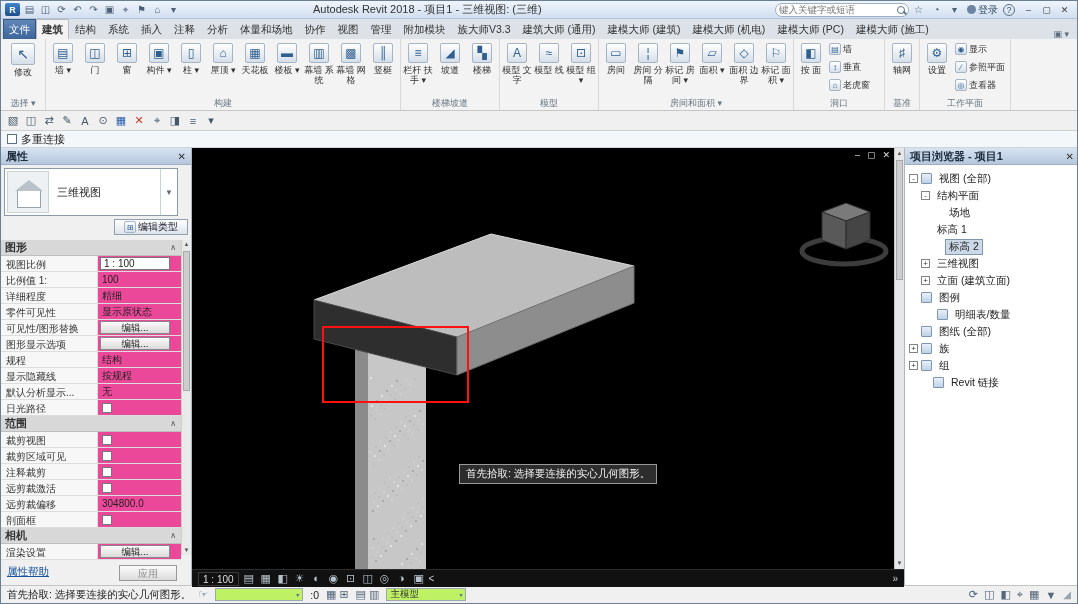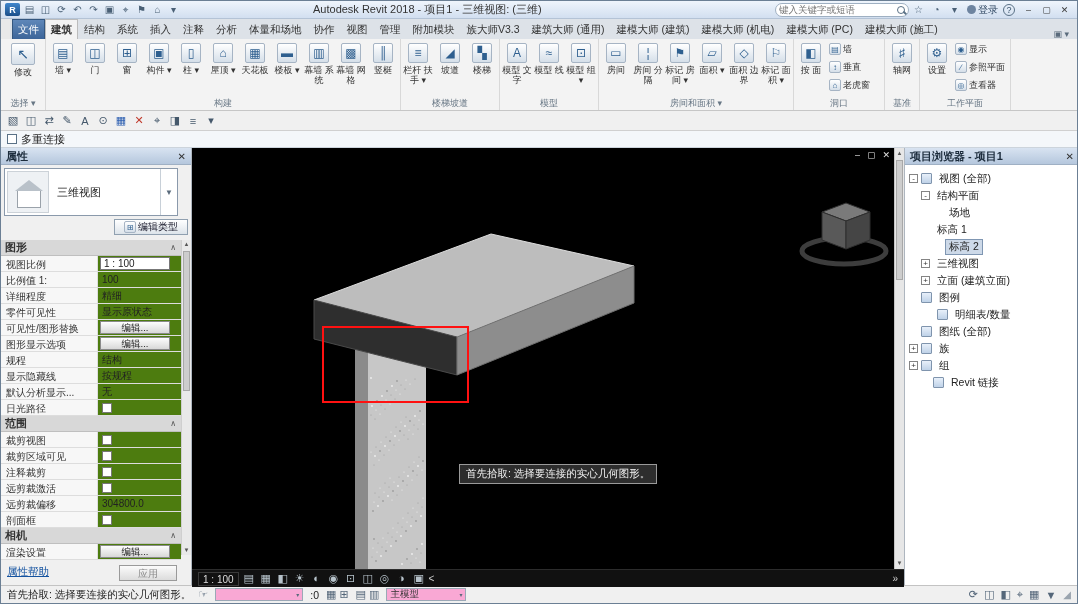--- a/index.html
+++ b/index.html
@@ -23,21 +23,21 @@
   .mag::after{content:"";position:absolute;width:4px;height:1.5px;background:#5a7186;transform:rotate(45deg);right:-3px;bottom:-1px;}
   .info-circle{width:12px;height:12px;border-radius:50%;border:1px solid #5a7186;color:#38526b;
     font-size:9px;display:inline-flex;align-items:center;justify-content:center;}
   .person{width:9px;height:9px;border-radius:50%;background:#6d84a0;display:inline-block;margin-right:2px;}
   #signin{display:flex;align-items:center;font-size:10px;color:#2d4560;padding:0 3px;}
   .winbtns{display:flex;gap:1px;margin-left:3px;}
   .winbtn{width:17px;height:14px;display:inline-flex;align-items:center;justify-content:center;
     font-size:9px;color:#3c3c3c;border:1px solid transparent;}
 
   
-  #tabbar{position:absolute;left:9px;right:0;top:18px;height:20px;background:#dde2e8;
+  #tabbar{position:absolute;left:0;right:0;top:18px;height:20px;background:#dde2e8;
     display:flex;align-items:flex-end;padding-left:2px;}
   .tab{padding:0 5px;line-height:19px;font-size:10.5px;color:#333;white-space:nowrap;cursor:default;
     border:1px solid transparent;border-bottom:none;}
   .tab.filetab{background:linear-gradient(#5f87b9,#3c6599);color:#fff;border-color:#33567f;}
   .tab.active{background:#f3f3f3;border-color:#bcbcbc;font-weight:bold;}
   #tab-right{margin-left:auto;display:flex;align-items:center;gap:4px;padding:0 8px;color:#5a6b7c;font-size:9px;}
 
   
   #ribbon{position:absolute;left:0;right:0;top:38px;height:72px;background:#f3f3f3;
     border-bottom:1px solid #c6c6c6;display:flex;align-items:stretch;}
@@ -84,21 +84,21 @@
   #type-selector .tslabel{font-size:11px;color:#222;margin-left:6px;}
   #type-selector .tsarrow{margin-left:auto;color:#5a6b7c;font-size:8px;padding:0 4px;border-left:1px solid #c8d0d8;align-self:stretch;display:flex;align-items:center;}
   #combo-row{position:absolute;left:3px;top:71px;width:184px;height:17px;display:flex;gap:3px;}
   .combo{background:#fff;border:1px solid #7a8a9a;height:16px;display:flex;align-items:center;
     font-size:10px;padding:0 3px;color:#222;}
   .combo .arr{margin-left:auto;font-size:7px;color:#5a6b7c;padding-left:3px;}
   #view-combo{flex:1;margin-top:32px;}
   #edit-type-btn{width:74px;height:16px;border:1px solid #90a0b0;background:linear-gradient(#fff,#dde4ea);
     font-size:10px;display:flex;align-items:center;justify-content:center;gap:2px;color:#223;}
   #props-grid{position:absolute;left:0;top:92px;width:180px;}
-  .prow{height:16px;display:flex;border-bottom:1px solid #ddd;background:#4d7c0f;align-items:stretch;}
+  .prow{height:16px;display:flex;border-bottom:1px solid #ddd;background:#ec4899;align-items:stretch;}
   .psection{background:#d8d8d8;border-bottom:1px solid #bfbfbf;font-weight:bold;align-items:center;padding-left:4px;color:#333;}
   .psection .chev{margin-left:auto;margin-right:5px;font-size:8px;color:#555;font-weight:normal;}
   .plab{width:97px;border-right:1px solid #ddd;background:#f7f7f7;padding:2px 0 0 5px;color:#333;
     font-size:10px;white-space:nowrap;overflow:hidden;}
   .pval{flex:1;padding:1px 2px;font-size:10px;display:flex;align-items:center;}
   .pv{padding-left:2px;}
   .pboxed{border:1px solid #777;background:#fff;width:70px;height:13px;line-height:12px;padding-left:3px;}
   .pcheck{width:10px;height:10px;border:1px solid #777;background:#fff;display:inline-block;margin-left:2px;}
   .pbtn{width:70px;height:13px;border:1px solid #8a8a8a;background:linear-gradient(#fdfdfd,#d8d8d8);
     text-align:center;font-size:9.5px;line-height:12px;}
@@ -129,21 +129,21 @@
   .texp-space{width:12px;flex:0 0 auto;}
   .ticon{width:11px;height:11px;background:linear-gradient(#e8f0fa,#bfd2e8);border:1px solid #7f94ad;
     border-radius:1px;margin-right:3px;flex:0 0 auto;font-size:7px;color:#33567f;text-align:center;line-height:10px;}
   .tlabel{padding:0 3px;border:1px solid transparent;}
   .trow.selected .tlabel{background:#cdd9e8;border:1px solid #7f96b2;}
 
   
   #statusbar{position:absolute;left:0;right:0;bottom:0;height:18px;background:#f0f0f0;border-top:1px solid #c3c3c3;
     display:flex;align-items:center;gap:7px;padding:0 6px;font-size:10.5px;color:#222;}
   .sbicon{color:#55677a;font-size:11px;}
-  .sbcombo{background:#f9a8d4;border:1px solid #9aa8b6;height:13px;display:flex;align-items:center;font-size:9.5px;
+  .sbcombo{background:#bef264;border:1px solid #9aa8b6;height:13px;display:flex;align-items:center;font-size:9.5px;
     color:#333;padding:0 3px;}
   .sbcombo .arr{margin-left:auto;font-size:6px;color:#5a6b7c;padding-left:4px;}
   #sb-right{margin-left:auto;display:flex;align-items:center;gap:6px;}
   .grip{color:#9aa4ae;font-size:10px;}
 </style>
 </head>
 <body>
 
 <div id="titlebar">
   <span class="revit-logo">R</span>

